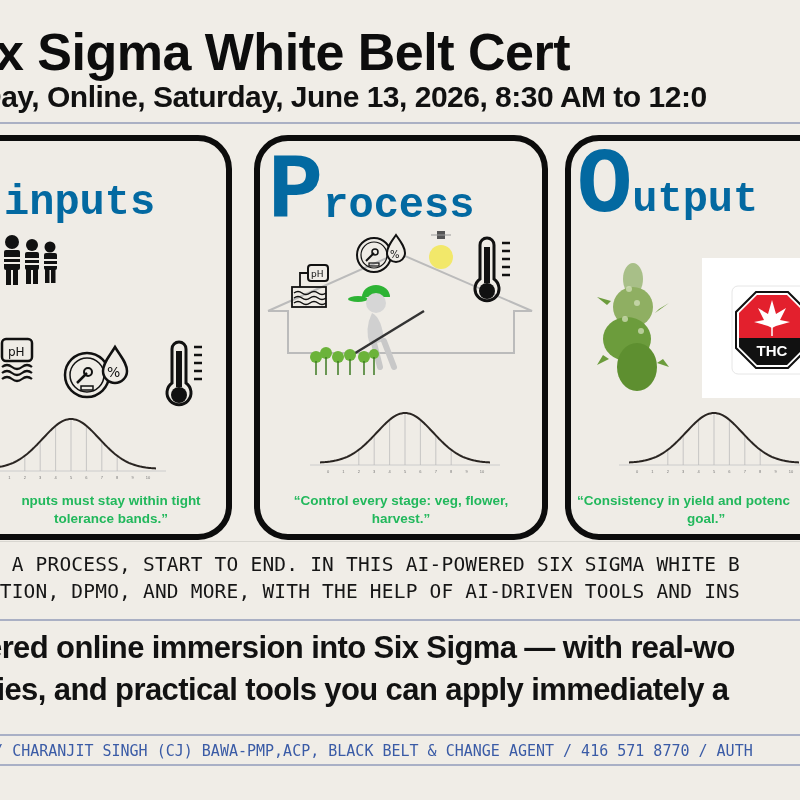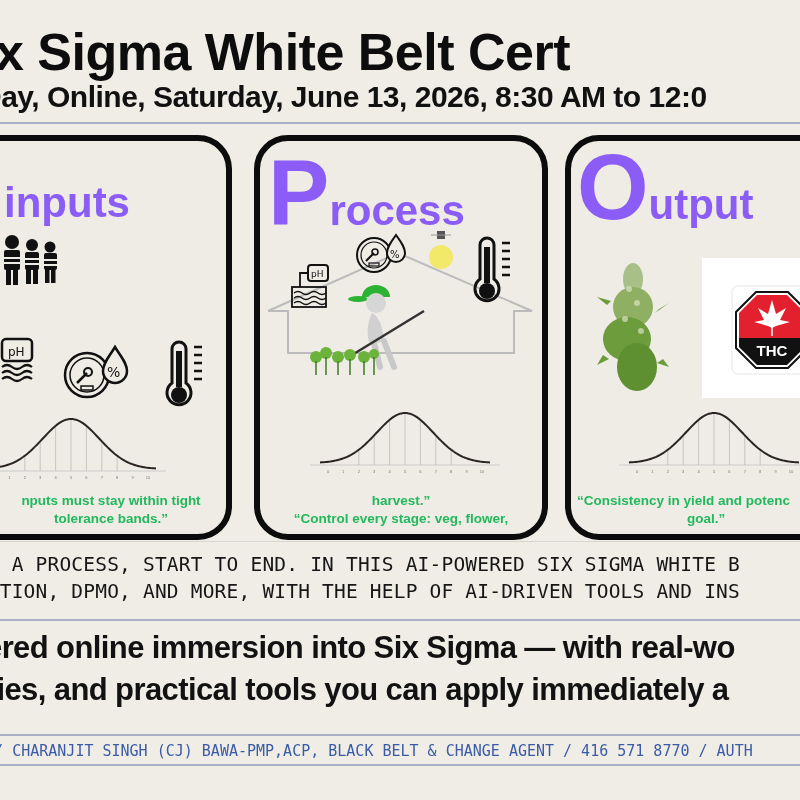--- a/index.html
+++ b/index.html
@@ -18,21 +18,21 @@
   .hr { position: absolute; left: 0; width: 800px; height: 2px; background: #aab0c4; }
 
   .panel {
     position: absolute; top: 135px; height: 405px;
     border: 6px solid #0c0c0c; border-radius: 34px; background: #efece6;
   }
   #panel-inputs { left: -40px; width: 272px; }
   #panel-process { left: 254px; width: 294px; }
   #panel-output { left: 565px; width: 280px; }
 
-  .ptitle { position: absolute; font-weight: 700; color: #8b5cf6; white-space: nowrap; }
+  .ptitle { position: absolute; font-weight: 700; color: #0369a1; white-space: nowrap; font-family: Liberation Mono, monospace; }
   .big { font-size: 92px; line-height: 1; font-weight: 700; }
   .small { font-size: 42px; }
 
   .quote {
     position: absolute; bottom: 6px; left: 0; right: 0; text-align: center;
     color: #22b85c; font-weight: 700; font-size: 13.5px; line-height: 18px;
   }
 
   .body-caps {
     position: absolute; left: -60px; white-space: nowrap;
@@ -237,22 +237,22 @@
       <line x1="125.8" x2="125.8" y1="28.30714154284129" y2="58" stroke="#bbb" stroke-width="0.8"></line>
       <text x="125.8" y="66" font-size="4" text-anchor="middle" fill="#777">7</text>
       <line x1="141.2" x2="141.2" y1="42.768319276275946" y2="58" stroke="#bbb" stroke-width="0.8"></line>
       <text x="141.2" y="66" font-size="4" text-anchor="middle" fill="#777">8</text>
       <text x="156.6" y="66" font-size="4" text-anchor="middle" fill="#777">9</text>
       <text x="172" y="66" font-size="4" text-anchor="middle" fill="#777">10</text>
       <path d="M10.0 55.4L11.7 55.3L13.4 55.2L15.1 55.1L16.8 54.9L18.5 54.7L20.2 54.5L21.9 54.2L23.6 53.9L25.3 53.6L27.0 53.2L28.7 52.8L30.4 52.3L32.1 51.7L33.8 51.1L35.5 50.5L37.2 49.8L38.9 49.0L40.6 48.1L42.3 47.1L44.0 46.1L45.7 45.0L47.4 43.8L49.1 42.5L50.8 41.2L52.5 39.8L54.2 38.3L55.9 36.7L57.6 35.1L59.3 33.4L61.0 31.7L62.7 29.9L64.4 28.1L66.1 26.3L67.8 24.5L69.5 22.7L71.2 20.9L72.9 19.1L74.6 17.4L76.3 15.8L78.0 14.2L79.7 12.8L81.4 11.4L83.1 10.2L84.8 9.1L86.5 8.2L88.2 7.4L89.9 6.8L91.6 6.4L93.3 6.1L95.0 6.0L96.7 6.1L98.4 6.4L100.1 6.8L101.8 7.4L103.5 8.2L105.2 9.1L106.9 10.2L108.6 11.4L110.3 12.8L112.0 14.2L113.7 15.8L115.4 17.4L117.1 19.1L118.8 20.9L120.5 22.7L122.2 24.5L123.9 26.3L125.6 28.1L127.3 29.9L129.0 31.7L130.7 33.4L132.4 35.1L134.1 36.7L135.8 38.3L137.5 39.8L139.2 41.2L140.9 42.5L142.6 43.8L144.3 45.0L146.0 46.1L147.7 47.1L149.4 48.1L151.1 49.0L152.8 49.8L154.5 50.5L156.2 51.1L157.9 51.7L159.6 52.3L161.3 52.8L163.0 53.2L164.7 53.6L166.4 53.9L168.1 54.2L169.8 54.5L171.5 54.7L173.2 54.9L174.9 55.1L176.6 55.2L178.3 55.3L180.0 55.4" fill="none" stroke="#2a2522" stroke-width="2"></path>
     </svg>
 
   <div class="quote">
+    <div>“Control every stage: veg, flower,</div>
     <div>harvest.”</div>
-    <div>“Control every stage: veg, flower,</div>
   </div>
 </div>
 
 <div class="panel" id="panel-output">
   <div class="ptitle" style="left:6px; top:0;">
     <span class="big">O</span><span class="small">utput</span>
   </div>
 
   <svg style="left:26px; top:118px;" width="72" height="146" viewBox="0 0 72 146">
     <g fill="#6c9c3c">

